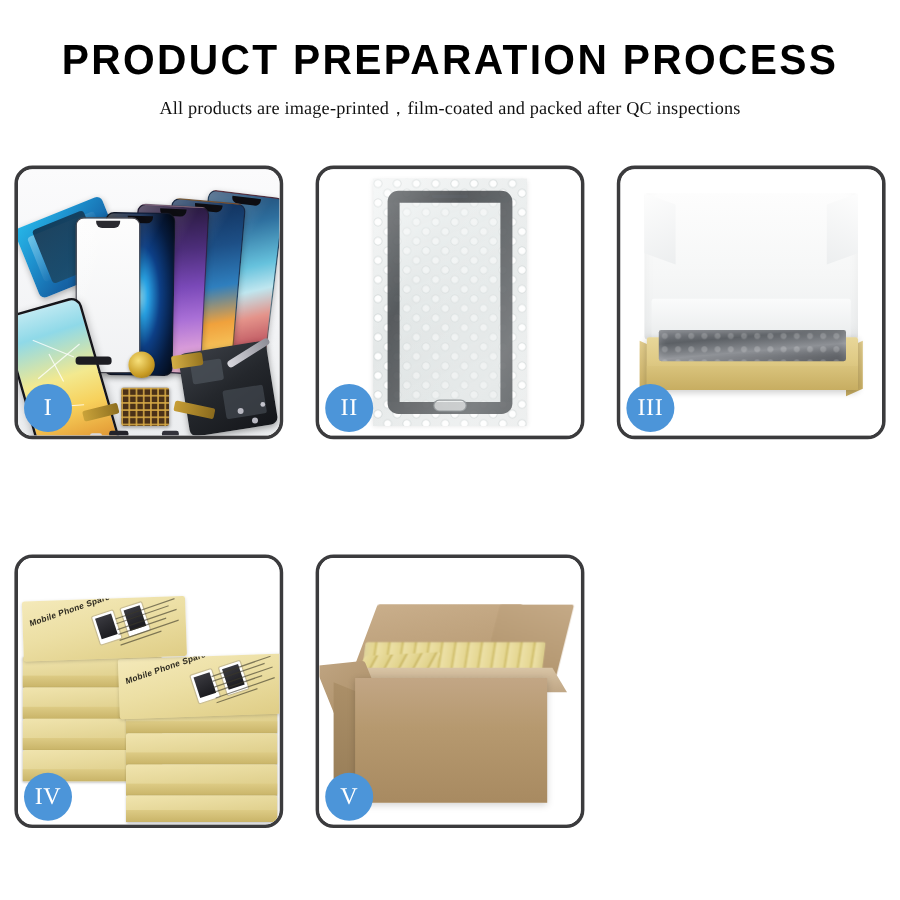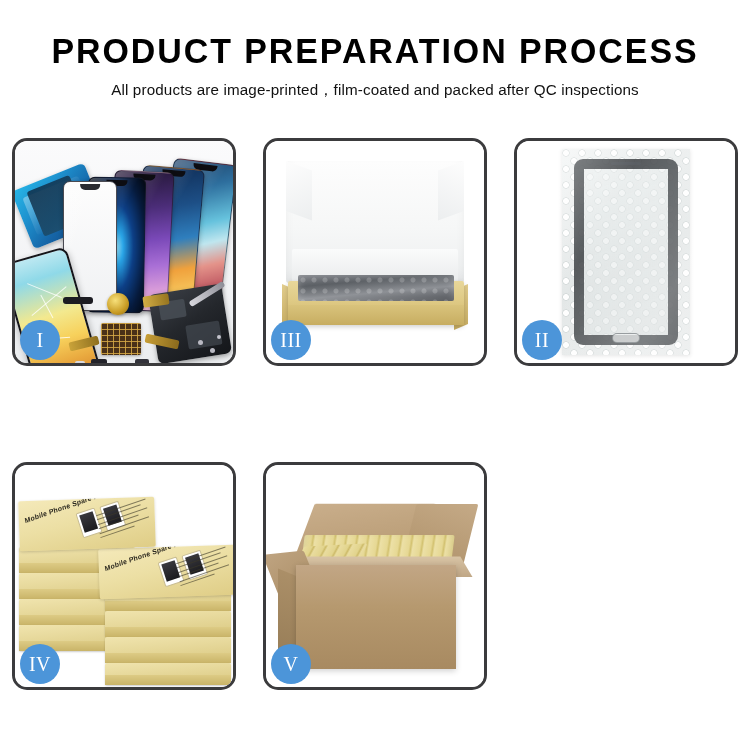--- a/index.html
+++ b/index.html
@@ -17,21 +17,21 @@
   .title {
     font-size: 35px; font-weight: bold; color: #000;
     letter-spacing: 2.0px; line-height: 1.05;
     font-family: "Liberation Sans", sans-serif;
     transform: scaleX(0.97); transform-origin: center;
     white-space: nowrap;
   }
   .subtitle {
     margin-top: 10px; font-size: 15.2px; color: #111;
     letter-spacing: 0.15px; white-space: nowrap;
-    font-family: Liberation Sans, sans-serif;
+    font-family: Liberation Serif, serif;
   }
 
   
   .grid {
     position: absolute; left: 12px; top: 138px;
     width: 726px; height: 552px;
     display: grid;
     grid-template-columns: repeat(3, 224px);
     grid-template-rows: repeat(2, 228px);
     column-gap: 27px; row-gap: 96px;
@@ -430,45 +430,45 @@
         <div class="part blk-d"></div>
         <div class="part screw-a"></div>
         <div class="part screw-b"></div>
         <div class="part screw-c"></div>
         <div class="part tool"></div>
       </div>
       <div class="badge">I</div>
     </div>
 
     <div class="panel">
+      <div class="panel-inner p2">
+        <div class="bubble-sheet"></div>
+        <div class="screen-in-wrap"></div>
+        <div class="wrap-gloss"></div>
+      </div>
+      <div class="badge">II</div>
+    </div>
+
+    <div class="panel">
       <div class="panel-inner p3">
         <div class="foam-back"></div>
         <div class="lid-left"></div>
         <div class="lid-right"></div>
         <div class="foam-pad"></div>
         <div class="box3-flapL"></div>
         <div class="box3-flapR"></div>
         <div class="box3-body">
           <div class="box3-inner-screen"></div>
           <div class="box3-front"></div>
         </div>
       </div>
       <div class="badge">III</div>
     </div>
 
     <div class="panel">
-      <div class="panel-inner p2">
-        <div class="bubble-sheet"></div>
-        <div class="screen-in-wrap"></div>
-        <div class="wrap-gloss"></div>
-      </div>
-      <div class="badge">II</div>
-    </div>
-
-    <div class="panel">
       <div class="panel-inner p4">
         <div class="stack">
 
           <div class="sbox" style="left:0px;  top:66px;  width:116px; height:26px;">
               <span class="side"></span>
             </div>
           <div class="sbox" style="left:0px;  top:92px;  width:116px; height:26px;">
               <span class="side"></span>
             </div>
           <div class="sbox" style="left:0px;  top:118px; width:116px; height:26px;">

